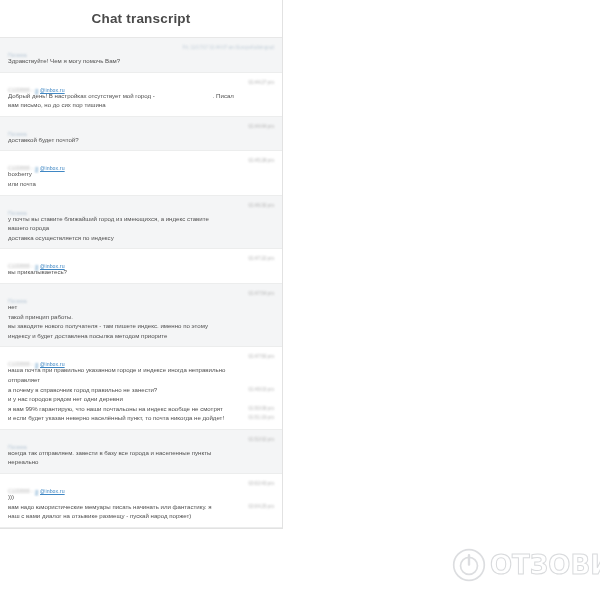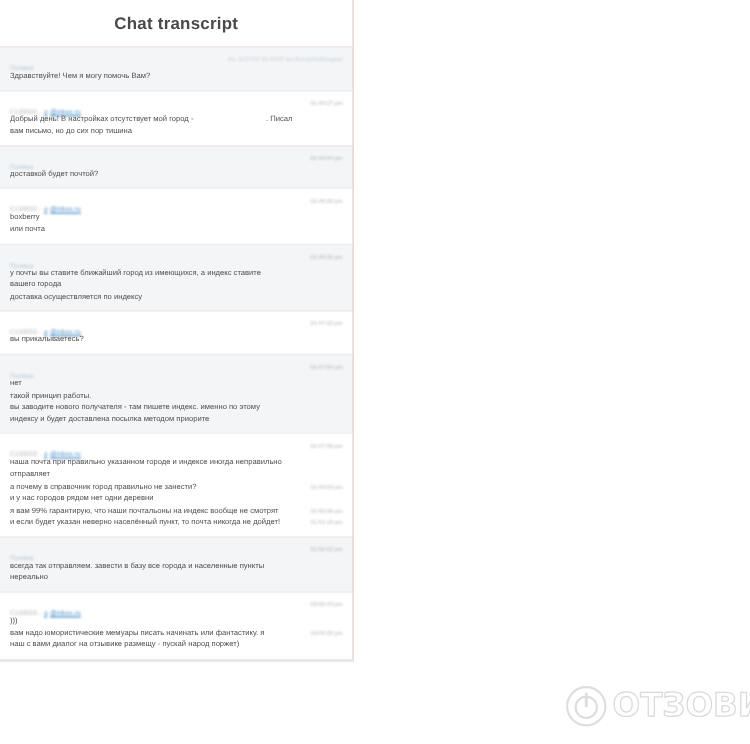--- a/index.html
+++ b/index.html
@@ -15,21 +15,21 @@
     overflow: hidden;
     position: relative;
   }
 
   
   #transcript-panel {
     position: absolute;
     left: 0px;
     top: 0px;
     width: 283px;
-    background: #fca5a5;
+    background: #000000;
     border-right: 1px solid #e2e2e2;
     border-bottom: 1px solid #e2e2e2;
     box-sizing: border-box;
   }
 
   #transcript-header {
     height: 38px;
     background: #ffffff;
     border-bottom: 1px solid #e7e7e7;
     display: flex;

